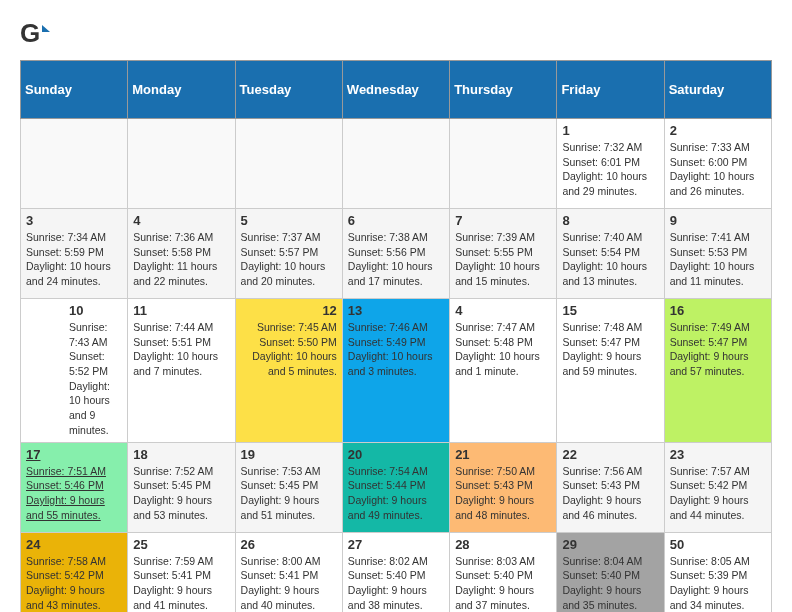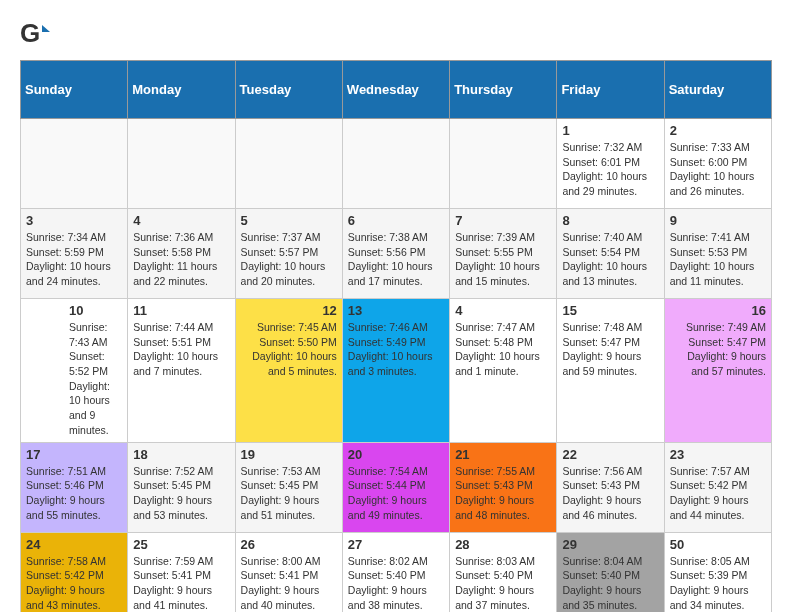--- a/index.html
+++ b/index.html
@@ -253,31 +253,31 @@
           </div>
         </td>
         <td style="background: rgb(255, 255, 255);">
           <span class="day-number">15</span>
           <div class="day-info">
             <div>Sunrise: 7:48 AM</div>
             <div>Sunset: 5:47 PM</div>
             <div>Daylight: 9 hours and 59 minutes.</div>
           </div>
         </td>
-        <td style="background: #f0abfc; text-align: right;">
+        <td style="background: #bef264;">
           <span class="day-number">16</span>
           <div class="day-info">
             <div>Sunrise: 7:49 AM</div>
             <div>Sunset: 5:47 PM</div>
             <div>Daylight: 9 hours and 57 minutes.</div>
           </div>
         </td>
       </tr>
       <tr>
-        <td class="shaded" style="background: #c4b5fd;">
+        <td class="shaded" style="background: #86efac; text-decoration: underline;">
           <span class="day-number">17</span>
           <div class="day-info">
             <div>Sunrise: 7:51 AM</div>
             <div>Sunset: 5:46 PM</div>
             <div>Daylight: 9 hours and 55 minutes.</div>
           </div>
         </td>
         <td class="shaded" style="background: rgb(245, 245, 245);">
           <span class="day-number">18</span>
           <div class="day-info">
@@ -287,32 +287,32 @@
           </div>
         </td>
         <td class="shaded" style="background: rgb(245, 245, 245);">
           <span class="day-number">19</span>
           <div class="day-info">
             <div>Sunrise: 7:53 AM</div>
             <div>Sunset: 5:45 PM</div>
             <div>Daylight: 9 hours and 51 minutes.</div>
           </div>
         </td>
-        <td class="shaded" style="background: #d946ef;">
+        <td class="shaded" style="background: #14b8a6;">
           <span class="day-number">20</span>
           <div class="day-info">
             <div>Sunrise: 7:54 AM</div>
             <div>Sunset: 5:44 PM</div>
             <div>Daylight: 9 hours and 49 minutes.</div>
           </div>
         </td>
-        <td class="shaded" style="background: #f97316;">
+        <td class="shaded" style="background: #fdba74;">
           <span class="day-number">21</span>
           <div class="day-info">
-            <div>Sunrise: 7:55 AM</div>
+            <div>Sunrise: 7:50 AM</div>
             <div>Sunset: 5:43 PM</div>
             <div>Daylight: 9 hours and 48 minutes.</div>
           </div>
         </td>
         <td class="shaded" style="background: rgb(245, 245, 245);">
           <span class="day-number">22</span>
           <div class="day-info">
             <div>Sunrise: 7:56 AM</div>
             <div>Sunset: 5:43 PM</div>
             <div>Daylight: 9 hours and 46 minutes.</div>

